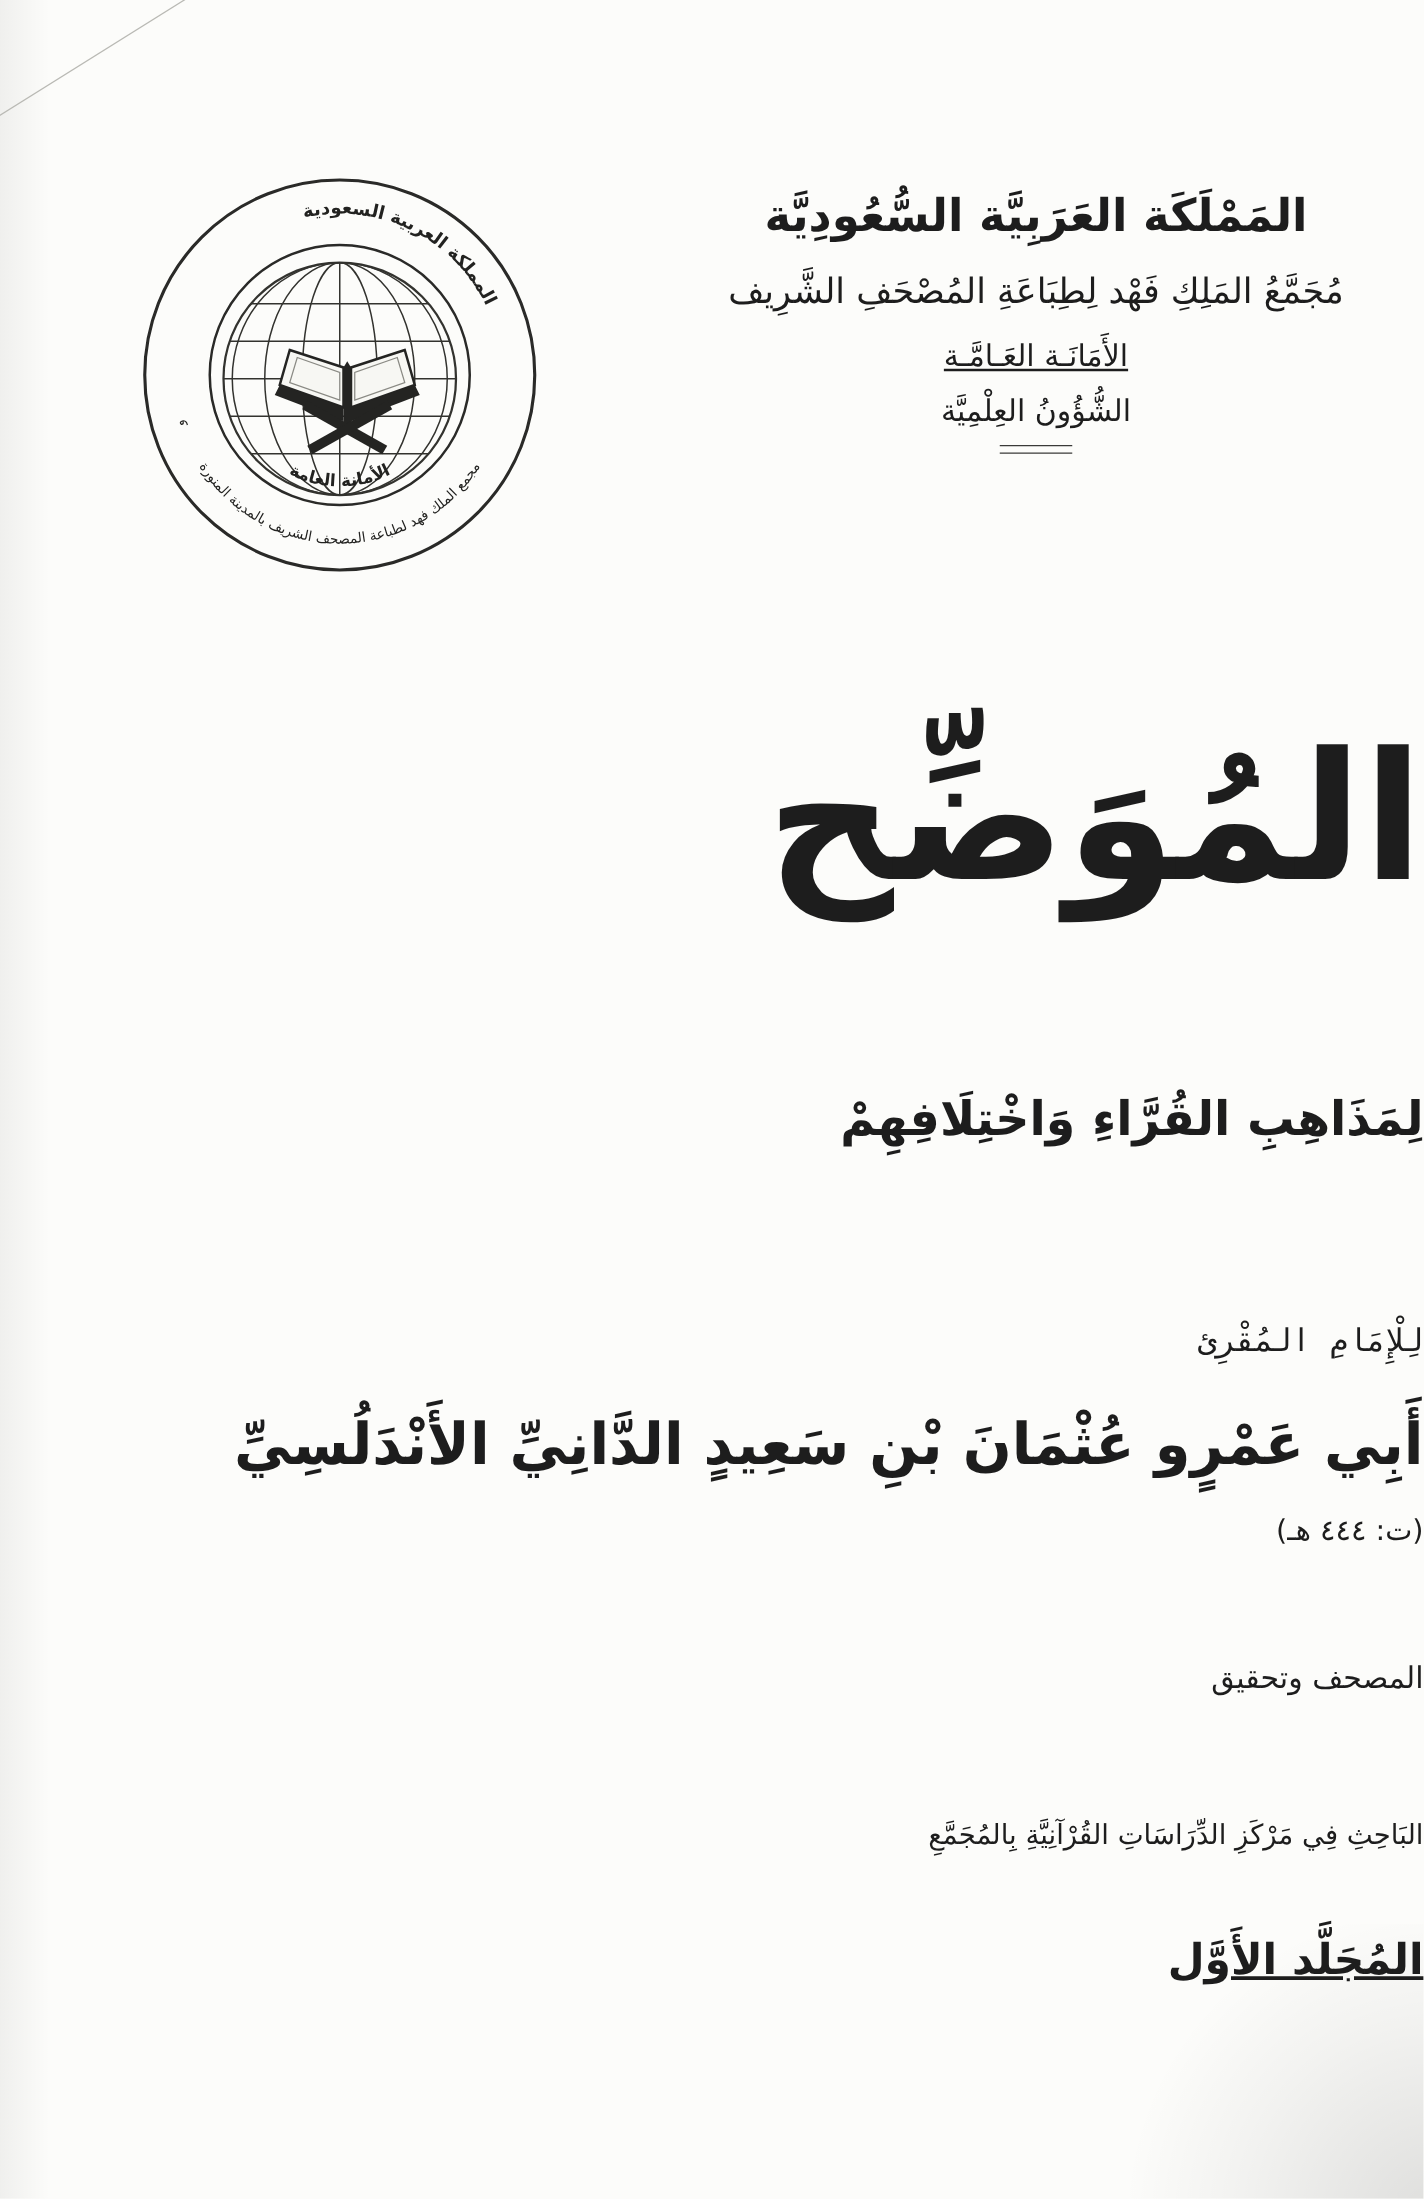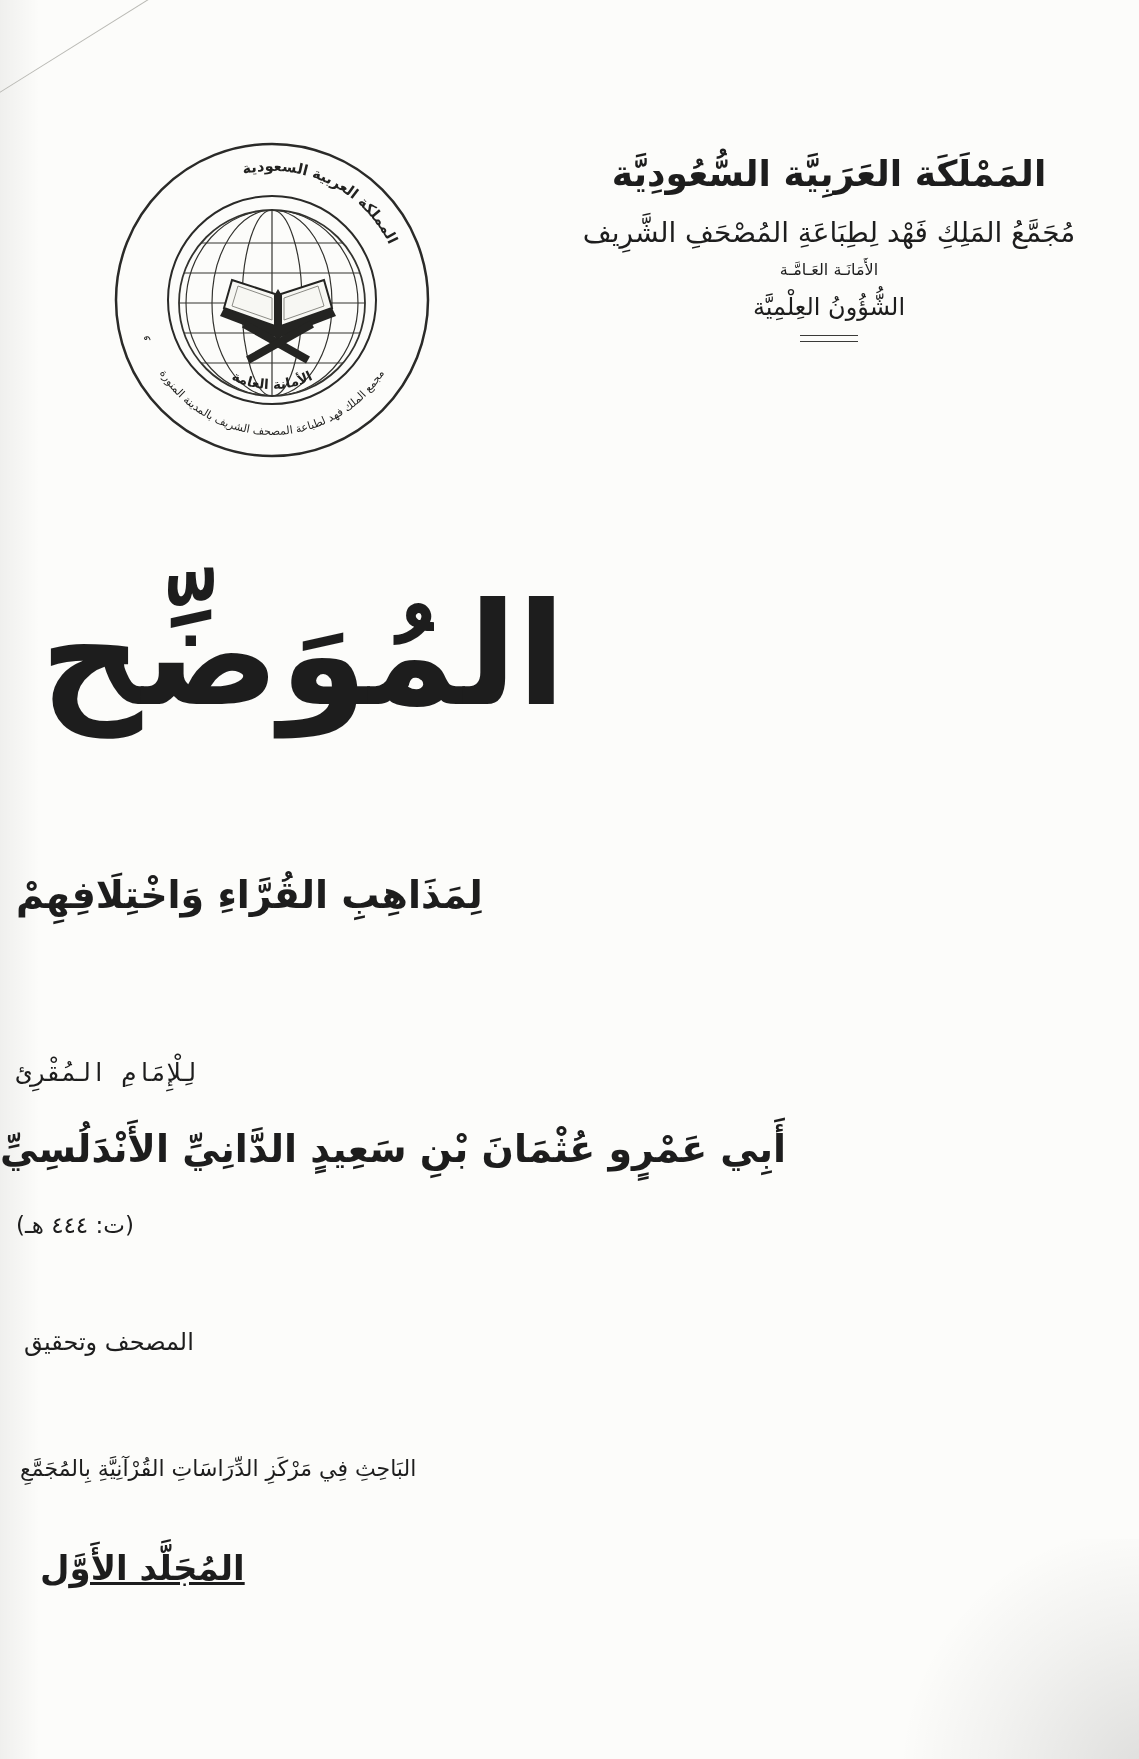--- a/index.html
+++ b/index.html
@@ -43,38 +43,38 @@
     fill: #222220;
   }
   
   .letterhead {
     position: absolute; top: 148px; right: 50px; width: 520px;
     text-align: center; line-height: 1.45;
   }
   .lh-kingdom   { font-size: 36px; font-weight: bold; }
   .lh-ministry  { font-size: 23px; margin-top: 22px; }
   .lh-complex   { font-size: 28px; margin-top: 13px; }
-  .lh-secretariat { font-size: 16px; margin-top: 4px; }
+  .lh-secretariat { font-size: 24px; margin-top: 14px; text-decoration: underline; }
   .lh-department  { font-size: 24px; margin-top: 9px; }
   .lh-divider {
     width: 58px; height: 5px; margin: 10px auto 0 auto;
     border-top: 1.5px solid #3a3a38; border-bottom: 1.5px solid #3a3a38;
   }
   
-  .cblock { position: absolute; left: 0; right: 0; text-align: left; line-height: 1.55; }
+  .cblock { position: absolute; left: 0; right: 0; text-align: right; line-height: 1.55; }
   .main-title {
     top: 548px; left: 40px;
     font-size: 142px; font-weight: bold; line-height: 1.5;
     letter-spacing: -2px;
   }
   .subtitle { font-size: 38px; font-weight: bold; left: 16px; }
   .s1 { top: 866px; }
   .s2 { top: 940px; }
   .honorific { top: 1056px; left: 16px; font-size: 25px; font-family: Liberation Mono, monospace; }
-  .author-name { top: 1120px; font-size: 38px; font-weight: bold; }
+  .author-name { top: 1120px; font-size: 46px; font-weight: bold; }
   .death { top: 1208px; left: 16px; font-size: 23px; }
   .edit-label { top: 1324px; left: 24px; font-size: 24px; }
   .editor-name { top: 1362px; left: 20px; font-size: 43px; font-weight: bold; }
   .affil { top: 1452px; left: 20px; font-size: 22px; }
   .volume { top: 1542px; left: 40px; font-size: 34px; font-weight: bold; text-decoration: underline; }
 </style>
 </head>
 <body>
 
 <div class="page">

